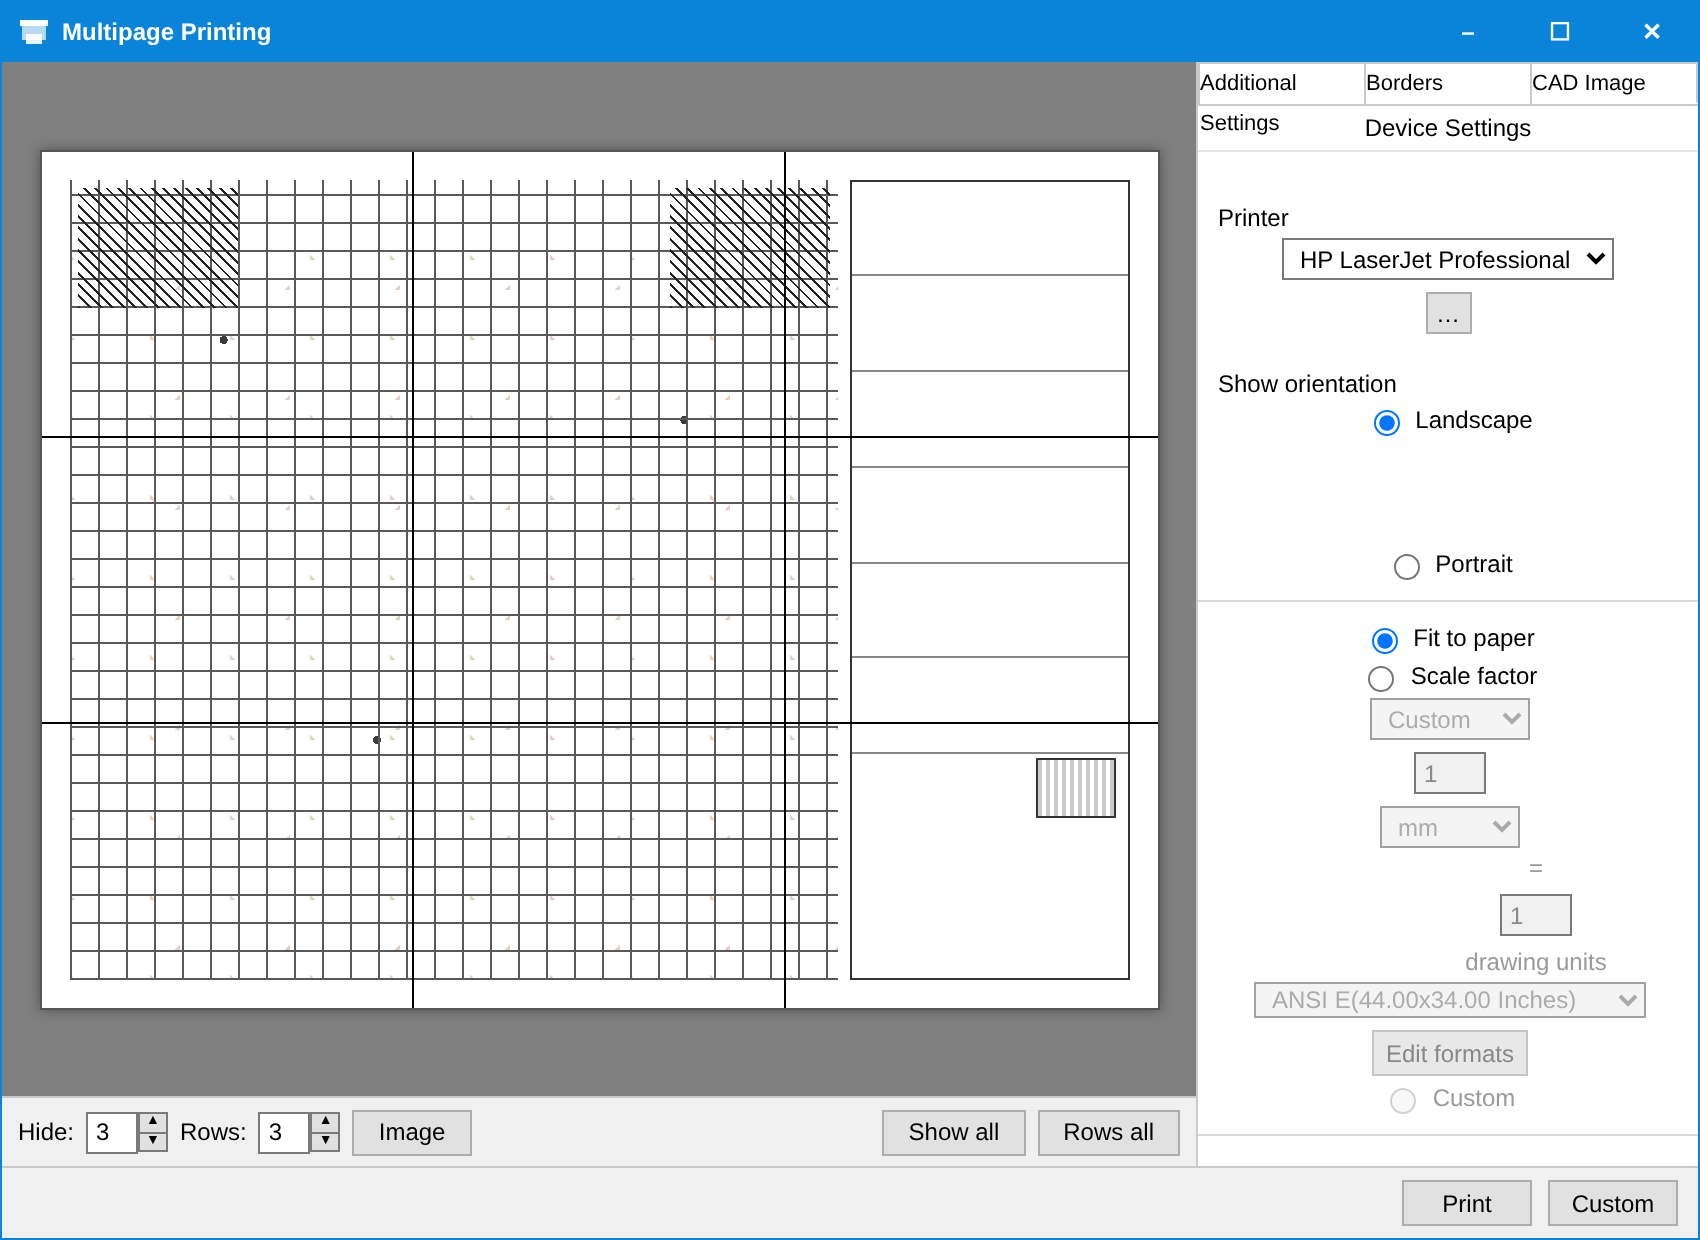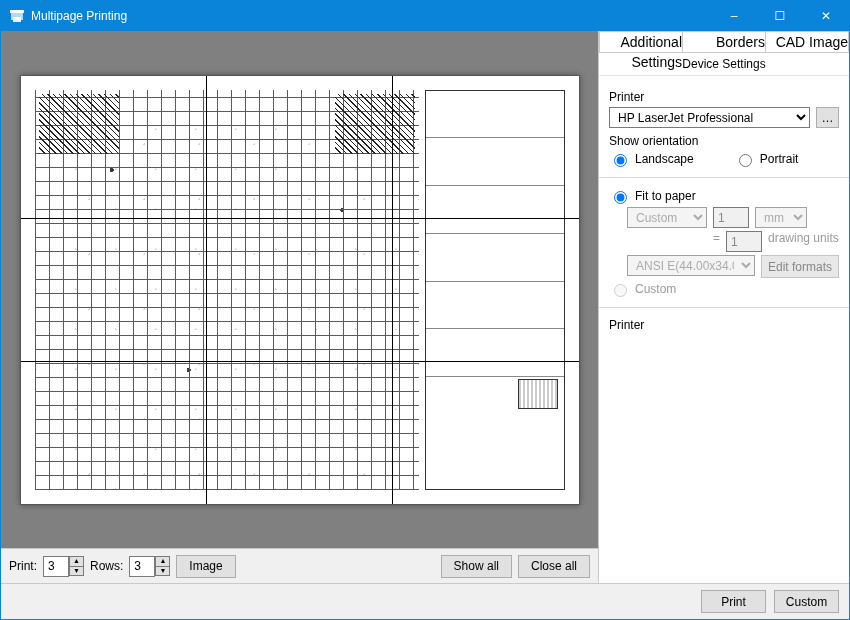--- a/index.html
+++ b/index.html
@@ -1,18 +1,18 @@
 <!DOCTYPE html>
 <html><head>
 <meta charset="utf-8">
 <style>
   * { box-sizing: border-box; font-family: "Segoe UI", Tahoma, sans-serif; font-size: 12px; }
   html,body { margin:0; padding:0; width:850px; height:620px; background:#fff; overflow:hidden; }
   .window { width:850px; height:620px; border:1px solid #0a84d8; display:flex; flex-direction:column; }
-  .titlebar { height:30px; background:#0a84d8; color:#fff; display:flex; align-items:center; }
+  .titlebar { height:30px; background:#0a84d8; color:#fff; display:flex; align-items:center;font-weight:bold; }
   .titlebar .app-icon { width:16px; height:16px; margin:0 6px 0 8px; display:flex; align-items:center; justify-content:center; }
   .titlebar .title { flex:1; }
   .winbtn { width:46px; height:30px; display:flex; align-items:center; justify-content:center; color:#fff; }
   .body { flex:1; display:flex; min-height:0; }
   .left { flex:1; display:flex; flex-direction:column; border-right:1px solid #c9c9c9; min-width:0; }
   .preview-area { flex:1; background:#808080; padding:28px 10px; position:relative; display:flex; align-items:center; justify-content:center; }
   .page { width:560px; height:430px; background:#fff; position:relative; border:1px solid #555; box-shadow:0 0 6px rgba(0,0,0,.4); overflow:hidden; }
   .page .plan { position:absolute; inset:14px 160px 14px 14px; }
   .page .titleblock { position:absolute; right:14px; top:14px; bottom:14px; width:140px; border:1px solid #333; }
   .titleblock .tb-row { border-bottom:1px solid #888; height:12%; }
@@ -37,27 +37,27 @@
   .left-footer .spacer { flex:1; }
   .spinbox { display:flex; align-items:center; }
   .spinbox input { width:26px; height:21px; border:1px solid #7a7a7a; padding:0 3px; text-align:left; }
   .spinarrows { display:flex; flex-direction:column; }
   .spinarrows div { width:15px; height:10px; border:1px solid #7a7a7a; background:#e1e1e1; font-size:7px; line-height:8px; text-align:center; cursor:pointer; }
   .spinarrows div:first-child { border-bottom:none; }
   .btn { height:23px; padding:0 12px; border:1px solid #adadad; background:#e1e1e1; display:inline-flex; align-items:center; justify-content:center; cursor:pointer; }
 
   .right { width:250px; background:#fff; display:flex; flex-direction:column; }
   .tabs { display:flex; border-bottom:1px solid #c9c9c9; height:22px; }
-  .tab { flex:1; text-align:right; border:1px solid #c9c9c9; border-bottom:none; background:#fff; line-height:20px; font-size:14px; cursor:pointer; }
+  .tab { flex:1; text-align:left; border:1px solid #c9c9c9; border-bottom:none; background:#fff; line-height:20px; font-size:11px; cursor:pointer; }
   .tab + .tab { border-left:none; }
   .tab.active { border-bottom:1px solid #fff; }
   .subhead { text-align:center; padding:4px 0; border-bottom:1px solid #e5e5e5; }
   .panel { padding:8px 10px; flex:1; overflow:auto; }
-  .group-label { margin-top:6px; margin-bottom:2px; }
-  .row { display:flex; gap:6px; margin:3px 0; }
+  .group-label { margin-top:18px; margin-bottom:2px; }
+  .row { display:flex; align-items:center; gap:6px; margin:3px 16px;flex-direction:column; }
   .row.indent { margin-left:18px; }
   select, input[type=text] { height:21px; border:1px solid #7a7a7a; padding:0 4px; background:#fff; }
   select { width:100%; }
   .select-wrap { position:relative; flex:1; }
   .sqbtn { width:23px; height:21px; border:1px solid #adadad; background:#e1e1e1; display:flex; align-items:center; justify-content:center; cursor:pointer; }
   .radio, .check { width:13px; height:13px; }
   .disabled { color:#9a9a9a; }
   select:disabled, input:disabled { background:#f0f0f0; color:#888; }
   .hr { border:none; border-top:1px solid #d9d9d9; margin:10px -10px; }
   .dialog-footer { height:36px; border-top:1px solid #c9c9c9; display:flex; align-items:center; justify-content:flex-end; gap:8px; padding:0 10px; background:#f0f0f0; }
@@ -108,82 +108,88 @@
             <div class="tb-logo"></div>
           </div>
 
           <div class="gridline-v" style="left:33.33%"></div>
           <div class="gridline-v" style="left:66.66%"></div>
           <div class="gridline-h" style="top:33.33%"></div>
           <div class="gridline-h" style="top:66.66%"></div>
         </div>
       </div>
       <div class="left-footer">
-        <span>Print:</span>
+        <span>Hide:</span>
         <div class="spinbox">
           <input type="text" value="3" style="">
           <div class="spinarrows">
               <div>▲</div>
               <div>▼</div>
             </div>
         </div>
         <span>Rows:</span>
         <div class="spinbox">
           <input type="text" value="3" style="">
           <div class="spinarrows">
               <div>▲</div>
               <div>▼</div>
             </div>
         </div>
         <div class="btn">Image</div>
         <div class="spacer"></div>
         <div class="btn">Show all</div>
-        <div class="btn">Close all</div>
+        <div class="btn">Rows all</div>
       </div>
     </div>
 
     <div class="right">
       <div class="tabs">
         <div class="tab">Additional Settings</div>
         <div class="tab">Borders</div>
         <div class="tab active">CAD Image</div>
       </div>
       <div class="subhead">Device Settings</div>
 
       <div class="panel">
         <div class="group-label">Printer</div>
         <div class="row">
           <div class="select-wrap"><select><option>HP LaserJet Professional</option></select></div>
           <div class="sqbtn">…</div>
         </div>
 
         <div class="group-label">Show orientation</div>
-        <div class="row" style="gap:40px">
+        <div class="row" style="gap:56px">
           <label>
               <input type="radio" class="radio" name="orient" checked="" style="">
               <span>Landscape</span>
             </label>
           <label>
               <input type="radio" class="radio" name="orient" style="">
               <span>Portrait</span>
             </label>
         </div>
 
         <hr class="hr">
 
         <div class="row">
             <label>
               <input type="radio" class="radio" name="size" checked="" style="">
               <span>Fit to paper</span>
             </label>
           </div>
+        <div class="row">
+            <label>
+              <input type="radio" class="radio" name="size" style="">
+              <span>Scale factor</span>
+            </label>
+          </div>
         <div class="row indent">
           <select disabled="" style="width:80px"><option>Custom</option></select>
           <input type="text" disabled="" style="width: 36px;" value="1">
-          <select disabled="" style="width:52px"><option>mm</option></select>
+          <select disabled="" style="width:70px"><option>mm</option></select>
         </div>
         <div class="row indent disabled" style="justify-content:flex-start; padding-left:86px; gap:6px">
           <span>=</span>
           <input type="text" disabled="" style="width: 36px;" value="1">
           <span>drawing units</span>
         </div>
 
         <div class="row indent">
           <select disabled="" style="flex:1"><option>ANSI E(44.00x34.00 Inches)</option></select>
           <div class="btn disabled" style="padding:0 6px; color:#888; background:#e8e8e8; border-color:#c5c5c5">Edit formats</div>

